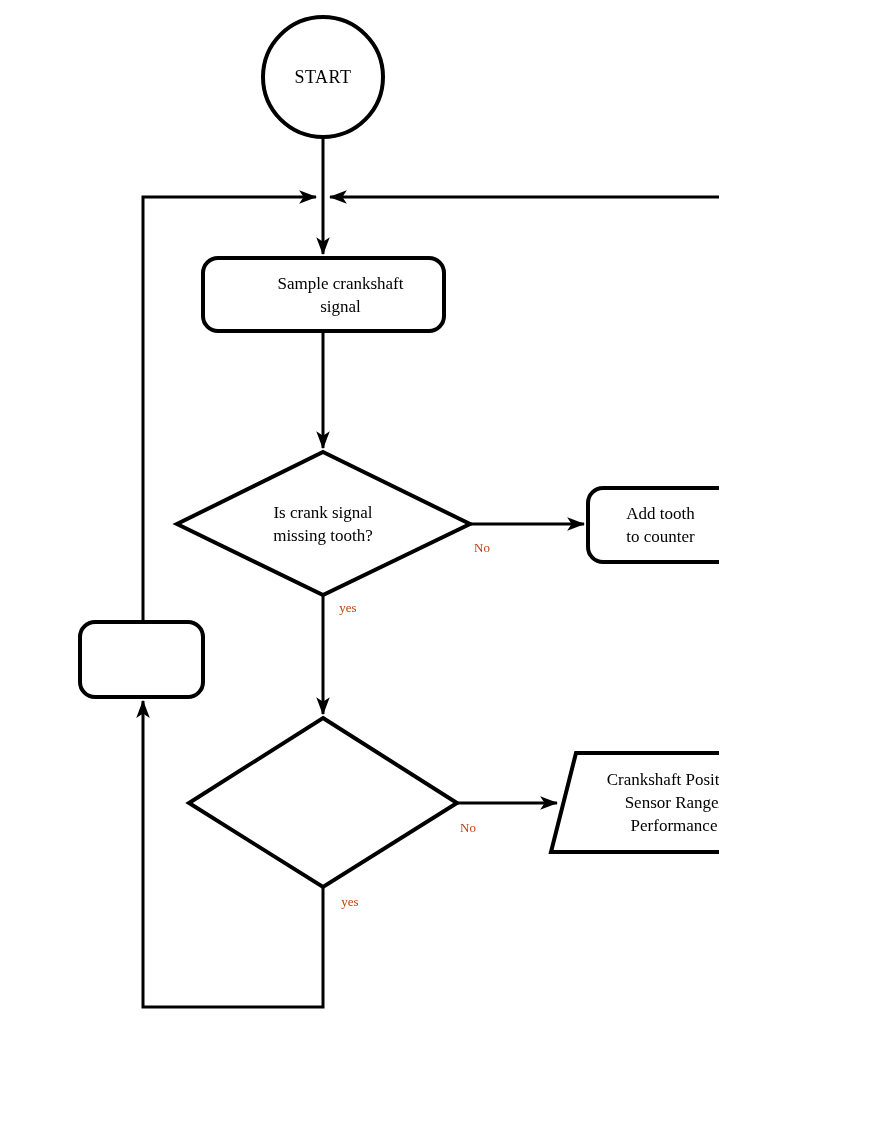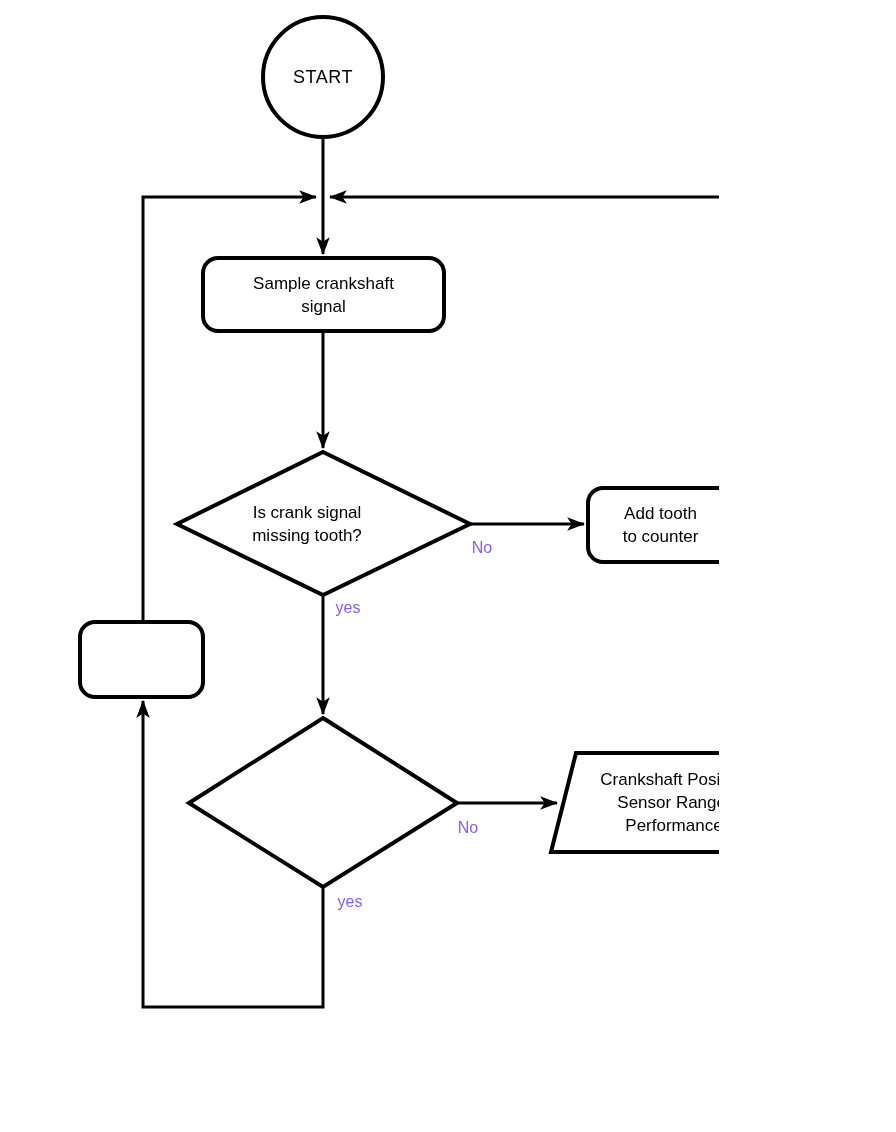--- a/index.html
+++ b/index.html
@@ -1,41 +1,41 @@
 <!DOCTYPE html>
 <html><head>
 <meta charset="utf-8">
 <style>
   html, body { margin: 0; padding: 0; background: #ffffff; }
   #canvas {
     position: relative;
     width: 719px;
     height: 1132px;
     background: #ffffff;
-    font-family: Liberation Sans, sans-serif;
+    font-family: Liberation Serif, serif;
     color: #000000;
     overflow: hidden;
   }
   #wires { position: absolute; left: 0; top: 0; width: 896px; height: 1132px; }
   .label {
     position: absolute;
     display: flex;
     align-items: center;
     justify-content: center;
     text-align: center;
     white-space: pre-line;
     font-size: 17px;
     line-height: 23px;
     color: #000000;
   }
   .edge-label {
     position: absolute;
-    font-size: 16px;
+    font-size: 13px;
     line-height: 20px;
-    color: #8b5cf6;
+    color: #c2410c;
     display: flex;
     align-items: center;
     justify-content: center;
   }
   .start-label { font-size: 18px; letter-spacing: 0.5px; }
 </style>
 </head>
 <body>
 
 <div id="canvas">
@@ -60,24 +60,24 @@
     <rect x="203" y="258" width="241" height="73" rx="15" fill="#fff" stroke="#000" stroke-width="4"></rect>
     <polygon points="323,452 470,524 323,595 177,524" fill="#fff" stroke="#000" stroke-width="4"></polygon>
     <rect x="588" y="488" width="145" height="74" rx="15" fill="#fff" stroke="#000" stroke-width="4"></rect>
     <rect x="80" y="622" width="123" height="75" rx="15" fill="#fff" stroke="#000" stroke-width="4"></rect>
     <polygon points="323,718 457,803 323,887 189,803" fill="#fff" stroke="#000" stroke-width="4"></polygon>
     <polygon points="576,753 843,753 817,852 551,852" fill="#fff" stroke="#000" stroke-width="4"></polygon>
   </svg>
 
   <div class="label start-label" style="left:263px; top:27px; width:120px; height:100px;">START</div>
 
-  <div class="label" style="left:203px; top:258px; width:241px; height:73px;">Sample crankshaft
+  <div class="label" style="left:220px; top:258px; width:241px; height:73px;">Sample crankshaft
 signal</div>
 
-  <div class="label" style="left:182px; top:452px; width:250px; height:143px;">Is crank signal
+  <div class="label" style="left:198px; top:452px; width:250px; height:143px;">Is crank signal
 missing tooth?</div>
 
   <div class="label" style="left:588px; top:488px; width:145px; height:74px;">Add tooth
 to counter</div>
 
 
 
   <div class="label" style="left:528px; top:753px; width:292px; height:99px;">Crankshaft Position
 Sensor Range/
 Performance</div>

